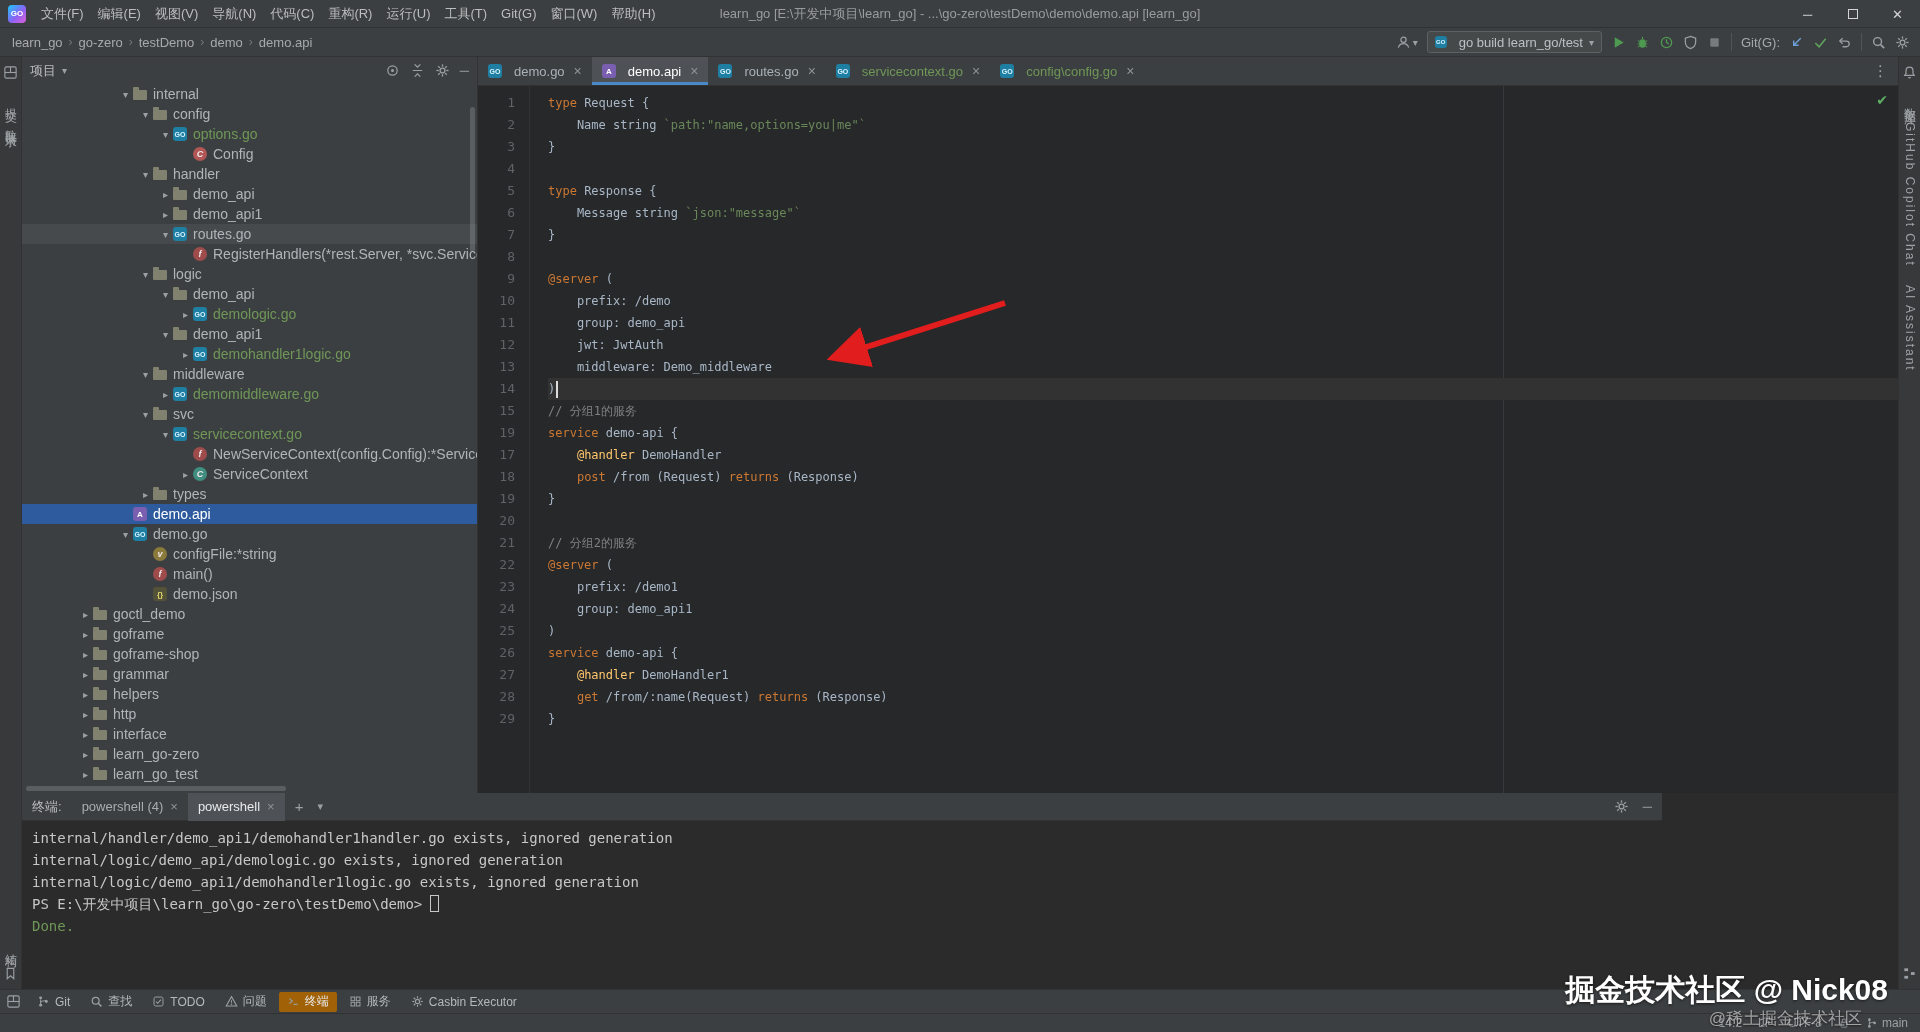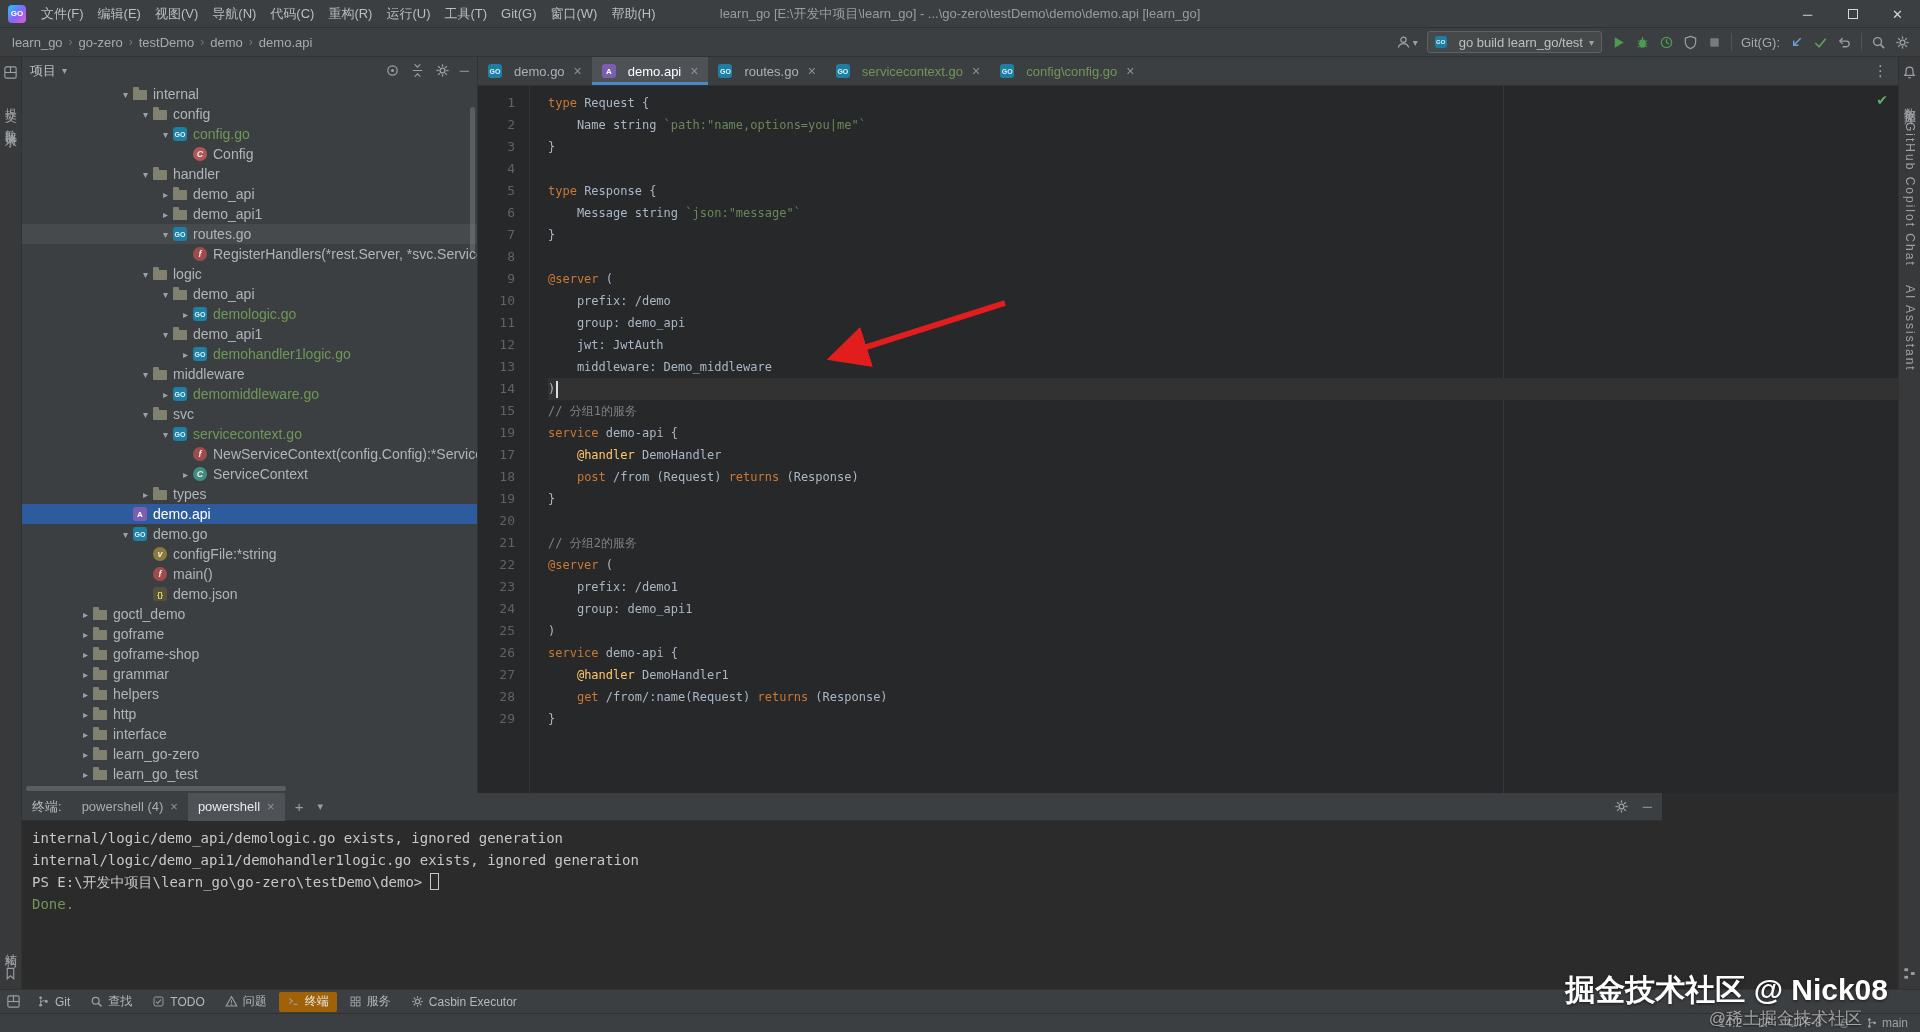--- a/index.html
+++ b/index.html
@@ -345,21 +345,21 @@
               <span class="fi-folder"></span>
             </span>
           </span>
           <span class="tlabel">config</span>
         </div>
         <div class="tree-row" style="padding-left:136px">
           <span class="chev">▾</span>
           <span>
             <span class="fi fi-go">GO</span>
           </span>
-          <span class="tlabel green">config.go</span>
+          <span class="tlabel green">options.go</span>
         </div>
         <div class="tree-row" style="padding-left:156px">
           <span class="chev"></span>
           <span>
             <span class="fi fi-sym cr">C</span>
           </span>
           <span class="tlabel">Config</span>
         </div>
         <div class="tree-row" style="padding-left:116px">
           <span class="chev">▾</span>
@@ -724,20 +724,21 @@
                 <line x1="10.8" y1="10.8" x2="12.6" y2="12.6"></line>
                 <line x1="12.6" y1="3.4" x2="10.8" y2="5.2"></line>
                 <line x1="5.2" y1="10.8" x2="3.4" y2="12.6"></line>
               </g>
             </svg>
           </span>
         <span style="color:#9aa0a6">─</span>
       </span>
     </div>
     <div class="t-body" id="t-body">
+        <div class="t-line">internal/handler/demo_api1/demohandler1handler.go exists, ignored generation</div>
         <div class="t-line">internal/logic/demo_api/demologic.go exists, ignored generation</div>
         <div class="t-line">internal/logic/demo_api1/demohandler1logic.go exists, ignored generation</div>
         <div class="t-line">PS E:\开发中项目\learn_go\go-zero\testDemo\demo&gt;<span class="cursor-box"></span></div>
         <div class="t-line done">Done.</div>
       </div>
   </div>
 
   <div class="toolbtnbar" id="toolbtnbar">
     <span class="svgi" style="margin-right:4px">
         <svg viewBox="0 0 16 16">

